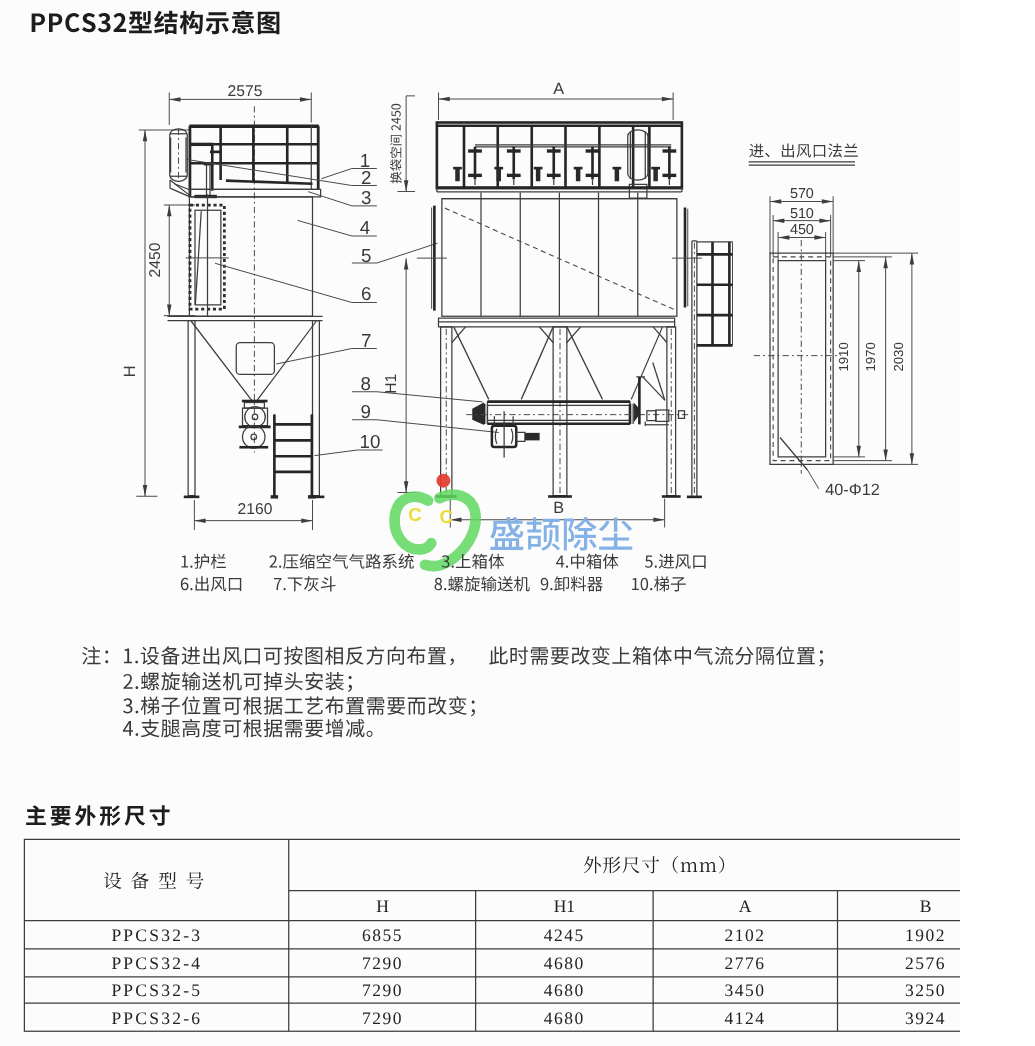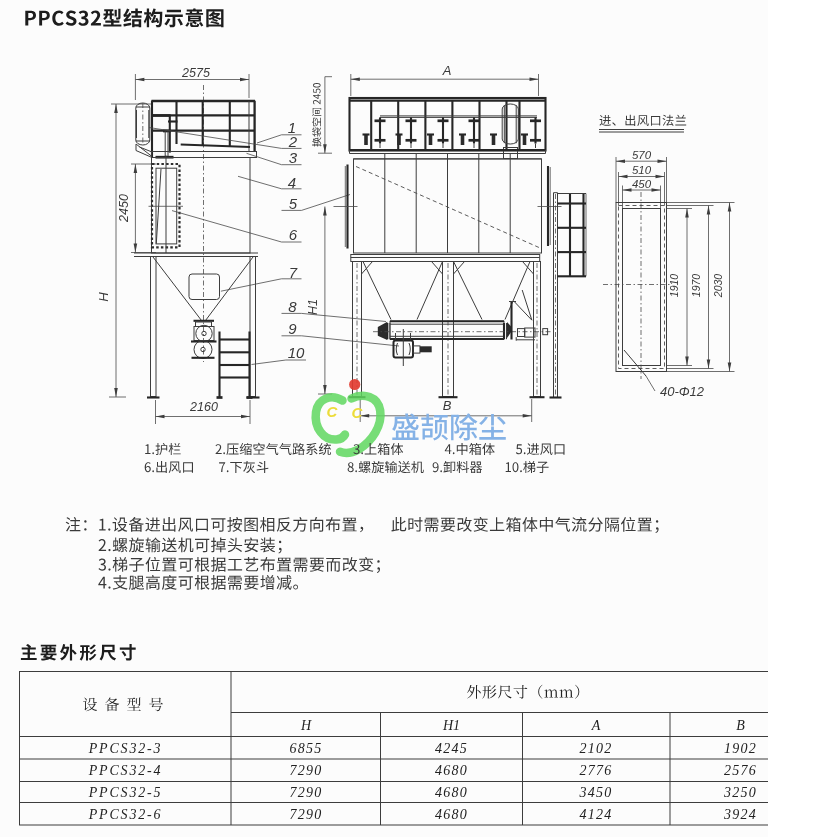--- a/index.html
+++ b/index.html
@@ -1,14 +1,14 @@
 <!DOCTYPE html>
 <html><head><meta charset="utf-8"><style>
 html,body{margin:0;padding:0;background:#fff;}
-#page{position:relative;width:768px;height:837px;background:#fcfcfc;overflow:hidden;font-style:italic;}
+#page{position:relative;width:768px;height:837px;background:#fcfcfc;overflow:hidden;}
 .t{stroke:#3d3d3d;stroke-width:1;fill:none;}
 .tt{stroke:#4a4a4a;stroke-width:0.8;fill:none;}
 .b{stroke:#262626;stroke-width:2.7;fill:none;}
 .b2{stroke:#262626;stroke-width:2.1;fill:none;}
 .dash{stroke:#4a4a4a;stroke-width:0.8;fill:none;stroke-dasharray:5 2.5 1.5 2.5;}
 .dsh{stroke:#4a4a4a;stroke-width:0.9;fill:none;stroke-dasharray:4 3;}
 .fil{fill:#2b2b2b;stroke:none;}
 </style></head><body>
 <div id="page">
 <svg width="828" height="837" viewBox="0 0 828 837">

